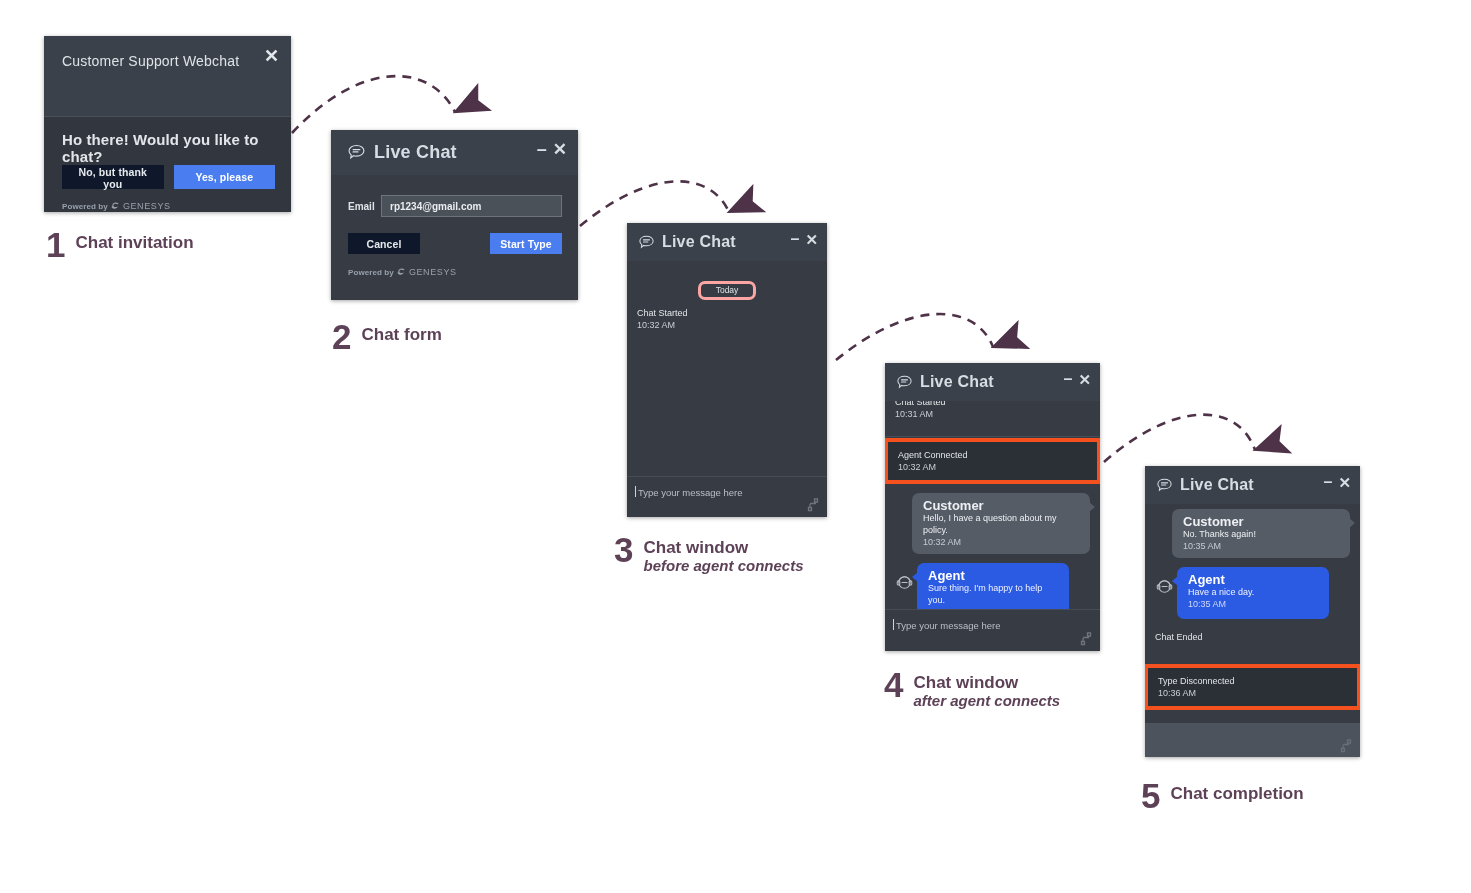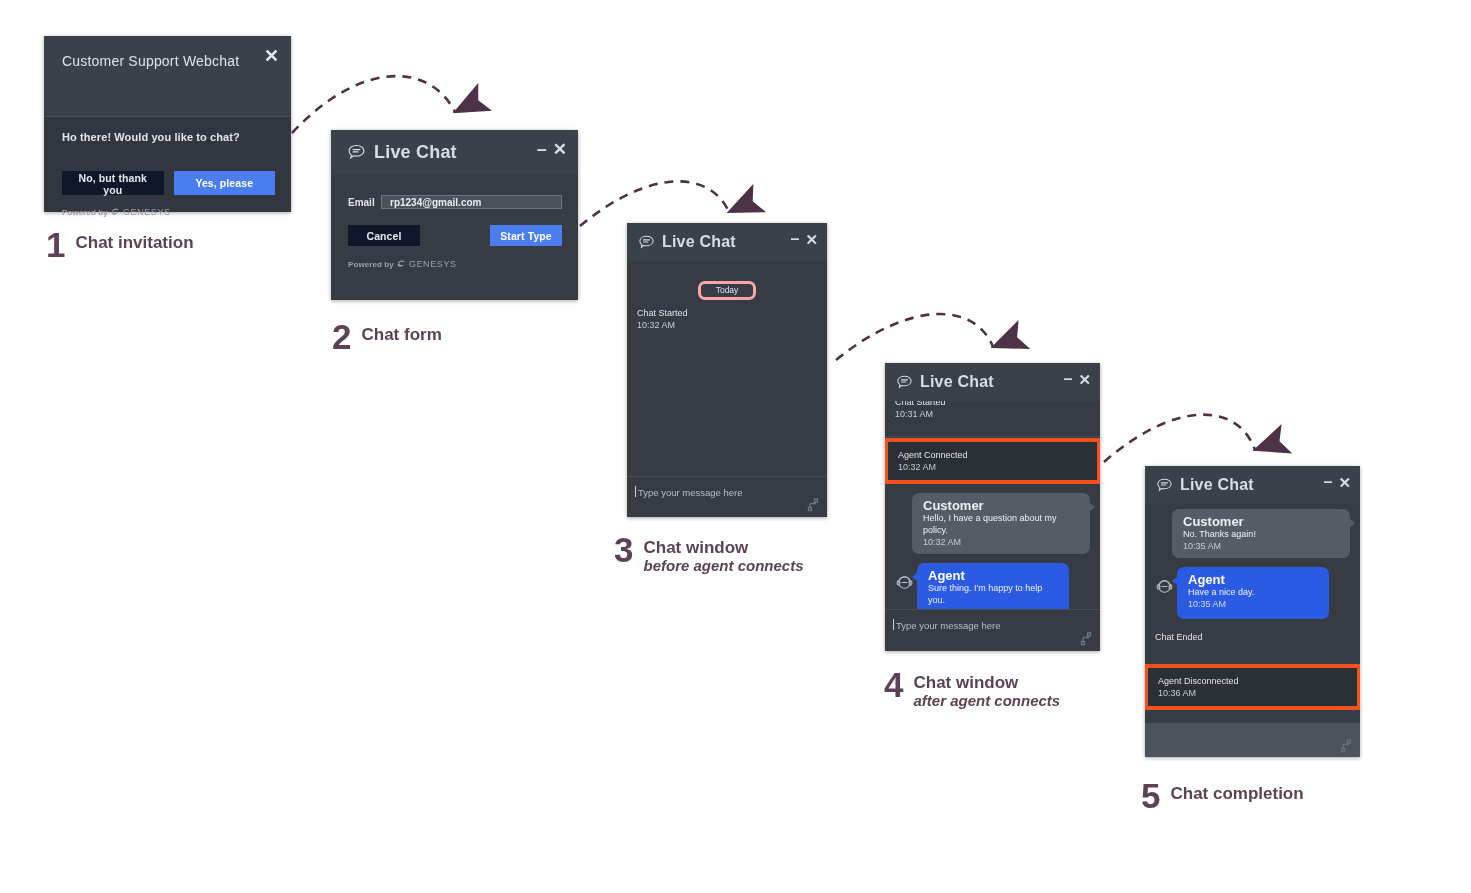--- a/index.html
+++ b/index.html
@@ -90,23 +90,23 @@
     font-weight: 700;
     line-height: 1;
     cursor: pointer;
   }
   #p1 .inv-body {
     padding: 14px 16px 0 18px;
     border-top: 1px solid #4a505a;
   }
   #p1 .inv-prompt {
     color: #e2e6ea;
-    font-size: 11px;
-    font-weight: 700;
-    margin-bottom: 28px;
+    font-size: 15px;
+    font-weight: 700;
+    margin-bottom: 0;
     letter-spacing: .1px;
   }
   #p1 .inv-btns { display: flex; gap: 10px; }
   .btn {
     border: none;
     font-family: "Liberation Sans", sans-serif;
     font-size: 10.5px;
     font-weight: 700;
     cursor: pointer;
     letter-spacing: .1px;
@@ -137,21 +137,21 @@
   #p2 .ctrl-min { font-size: 18px; font-weight: 700; }
   #p2 .ctrl-close { font-size: 17px; font-weight: 700; }
   #p2 .form-body { padding: 20px 16px 0 17px; }
   #p2 .fld-row { display: flex; align-items: center; }
   #p2 .fld-label {
     color: #dfe3e8; font-size: 10px; font-weight: 700;
     width: 33px;
   }
   #p2 .fld-input {
     flex: 1;
-    height: 14px;
+    height: 22px;
     background: #4b5158;
     border: 1px solid #6d747d;
     color: #e9edf1;
     font-size: 10px;
     font-weight: 700;
     padding: 0 8px;
     box-sizing: border-box;
     font-family: "Liberation Sans", sans-serif;
     outline: none;
   }
@@ -484,21 +484,21 @@
         <div class="txt">Have a nice day.</div>
         <div class="tm">10:35 AM</div>
       </div>
     </div>
 
     <div class="sysevent" style="padding-top:12px;">
       <div class="se-label">Chat Ended</div>
     </div>
 
     <div class="sysevent hl" style="margin:18px 3px 0 3px;">
-      <div class="se-label">Agent Disconnected</div>
+      <div class="se-label">Type Disconnected</div>
       <div class="se-time">10:36 AM</div>
     </div>
   </div>
   <div class="deadzone">
     <svg class="sendicon" width="12" height="14" viewBox="0 0 12 14">
       <path d="M7.5 1 h3 v3 h-3 z M3 5.5 h6 M1.5 9.5 h3 v3 h-3 z M8 4 v2 M3 6 v3.5" fill="none" stroke="#676e78" stroke-width="1.3"></path>
     </svg>
   </div>
 </div>
 

